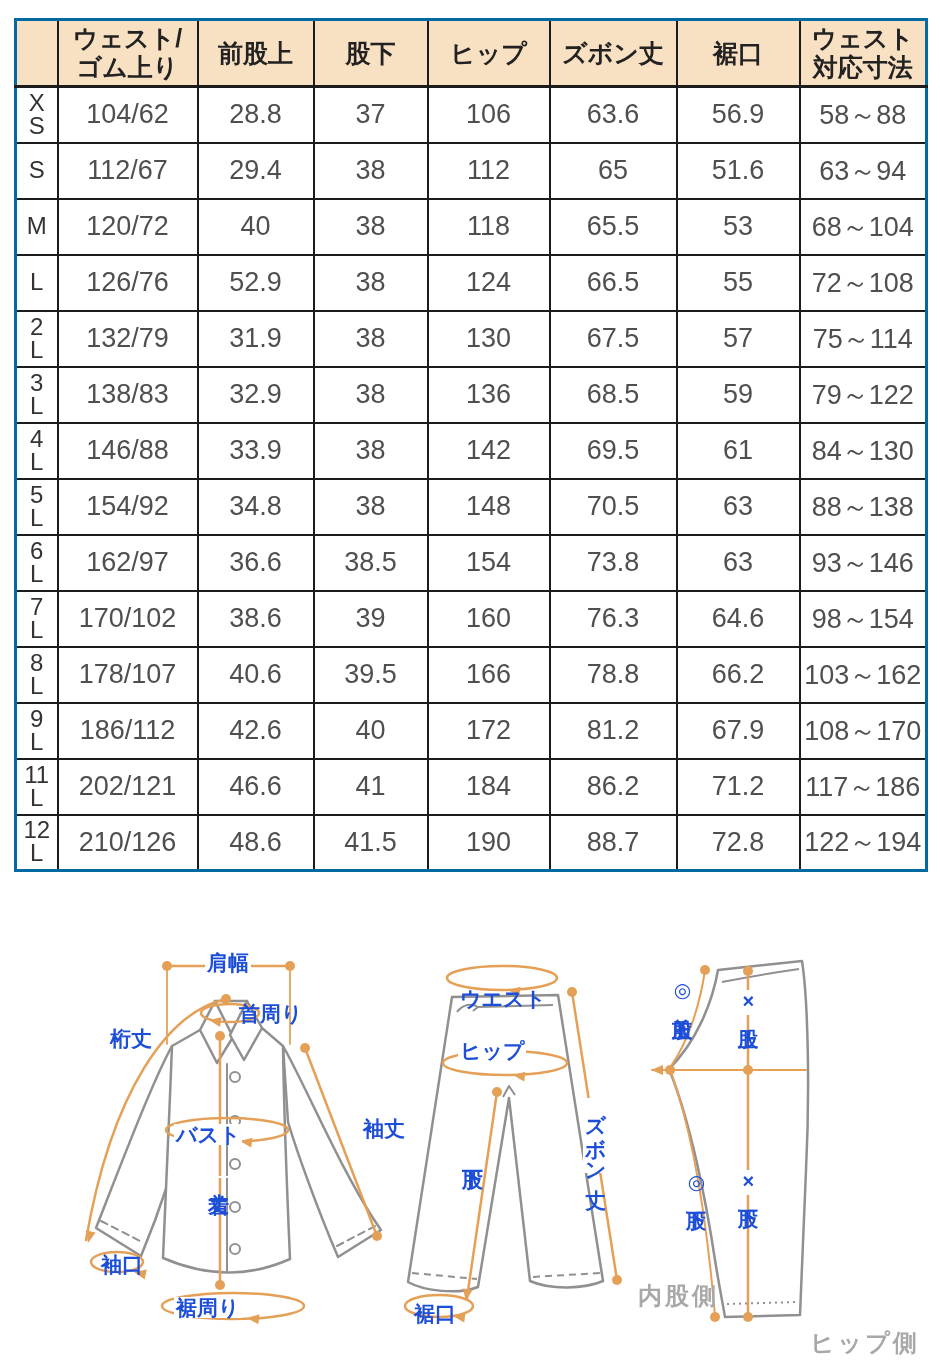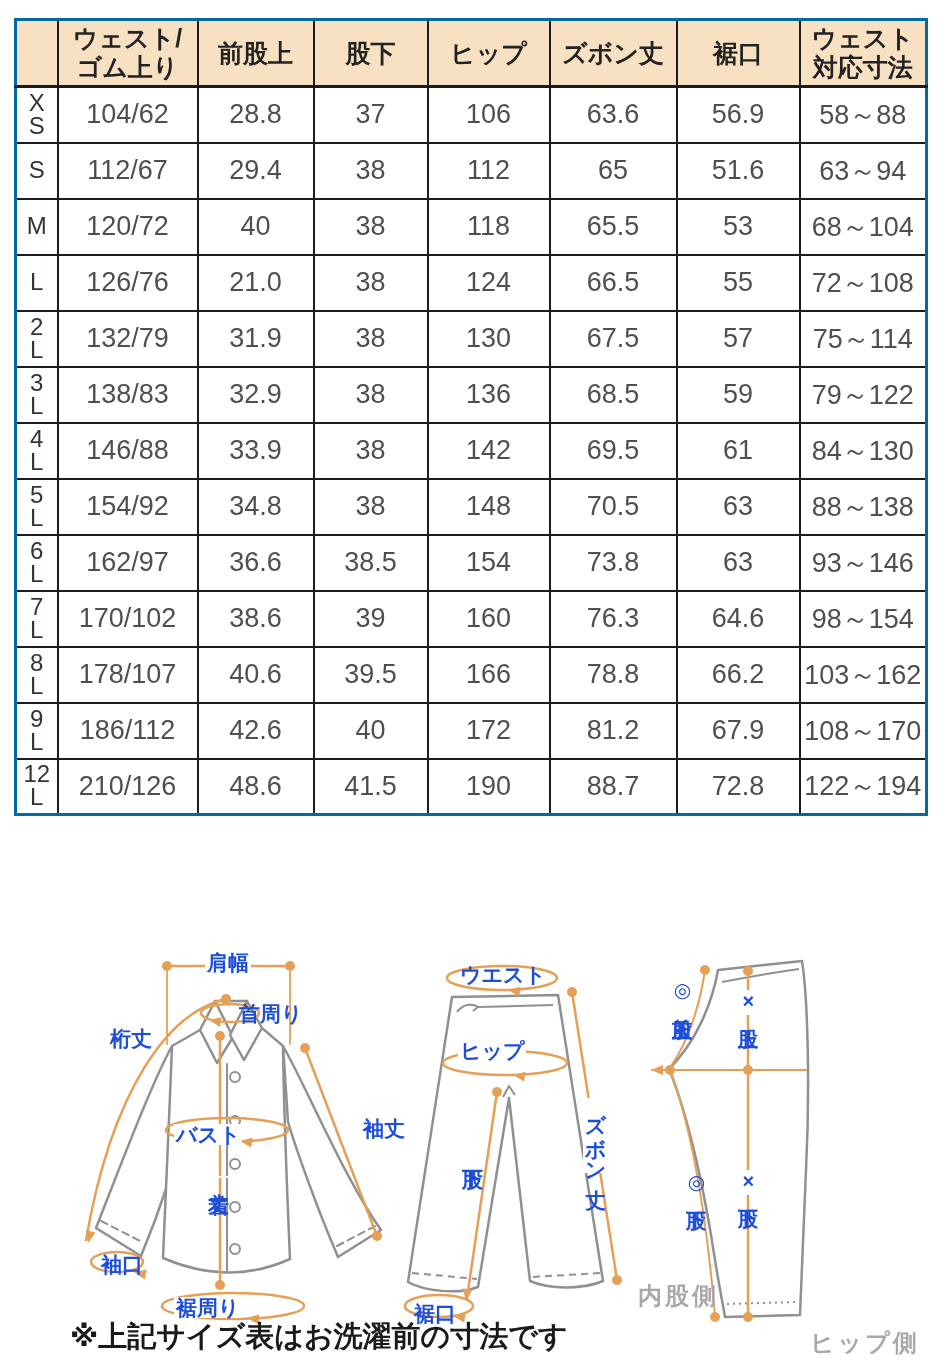--- a/index.html
+++ b/index.html
@@ -84,21 +84,21 @@
           <td>40</td>
           <td>38</td>
           <td>118</td>
           <td>65.5</td>
           <td>53</td>
           <td>68～104</td>
         </tr>
         <tr>
           <th>L</th>
           <td>126/76</td>
-          <td>21.0</td>
+          <td>52.9</td>
           <td>38</td>
           <td>124</td>
           <td>66.5</td>
           <td>55</td>
           <td>72～108</td>
         </tr>
         <tr>
           <th>2
 L</th>
           <td>132/79</td>
@@ -178,20 +178,31 @@
         <tr>
           <th>9
 L</th>
           <td>186/112</td>
           <td>42.6</td>
           <td>40</td>
           <td>172</td>
           <td>81.2</td>
           <td>67.9</td>
           <td>108～170</td>
+        </tr>
+        <tr>
+          <th>11
+L</th>
+          <td>202/121</td>
+          <td>46.6</td>
+          <td>41</td>
+          <td>184</td>
+          <td>86.2</td>
+          <td>71.2</td>
+          <td>117～186</td>
         </tr>
         <tr>
           <th>12
 L</th>
           <td>210/126</td>
           <td>48.6</td>
           <td>41.5</td>
           <td>190</td>
           <td>88.7</td>
           <td>72.8</td>
@@ -292,27 +303,26 @@
 
   <span class="dlabel bgw" style="left:205px;top:952px;">肩幅</span>
   <span class="dlabel" style="left:239px;top:988px;margin-top:15px;">首周り</span>
   <span class="dlabel" style="left:110px;top:1028px;">桁丈</span>
   <span class="dlabel bgw" style="left:174px;top:1124px;">バスト</span>
   <span class="dlabel" style="left:339px;top:1118px;margin-left:24px;">袖丈</span>
   <span class="dlabel vert bgw" style="left:206px;top:1176px;">着丈</span>
   <span class="dlabel" style="left:101px;top:1254px;">袖口</span>
   <span class="dlabel bgw" style="left:174px;top:1297px;">裾周り</span>
 
-  <span class="dlabel" style="left:460px;top:964px;">ウエスト</span>
+  <span class="dlabel" style="left:460px;top:988px;">ウエスト</span>
   <span class="dlabel bgw" style="left:458px;top:1040px;">ヒップ</span>
   <span class="dlabel vert bgw" style="left:460px;top:1152px;">股下</span>
   <span class="dlabel vert bgw" style="left:583px;top:1098px;">ズボン丈</span>
   <span class="dlabel" style="left:414px;top:1303px;">裾口</span>
 
   <span class="dlabel vert" style="left:672px;top:978px;font-size:20px;">◎前股上</span>
   <span class="dlabel vert bgw" style="left:736px;top:990px;font-size:20px;">×股上</span>
   <span class="dlabel vert" style="left:686px;top:1170px;font-size:20px;">◎股下</span>
   <span class="dlabel vert bgw" style="left:736px;top:1170px;font-size:20px;">×股下</span>
   <span class="dlabel grayl" style="left:638px;top:1284px;">内股側</span>
   <span class="dlabel grayl" style="left:810px;top:1284px;margin-top:47px;">ヒップ側</span>
 
-  <div class="note">※上記サイズ表はお洗濯前の寸法です</div>
 </div>
 
 </body></html>

